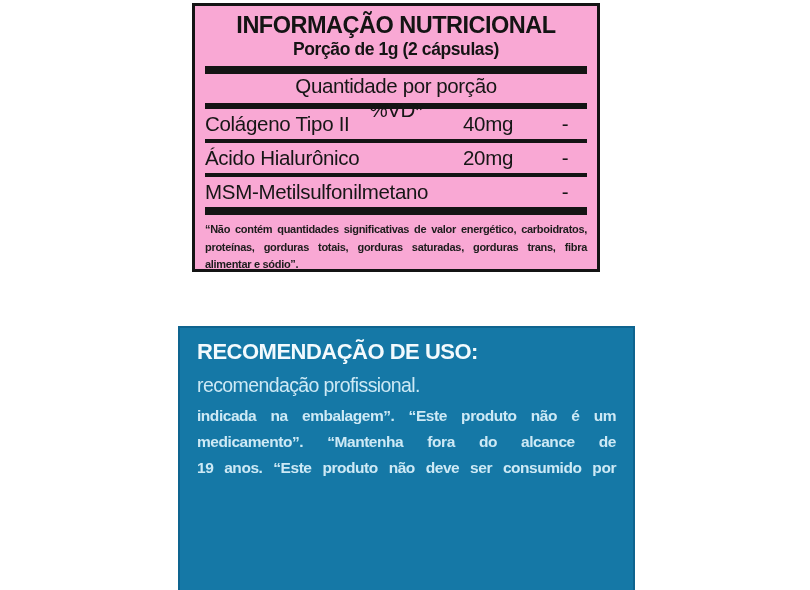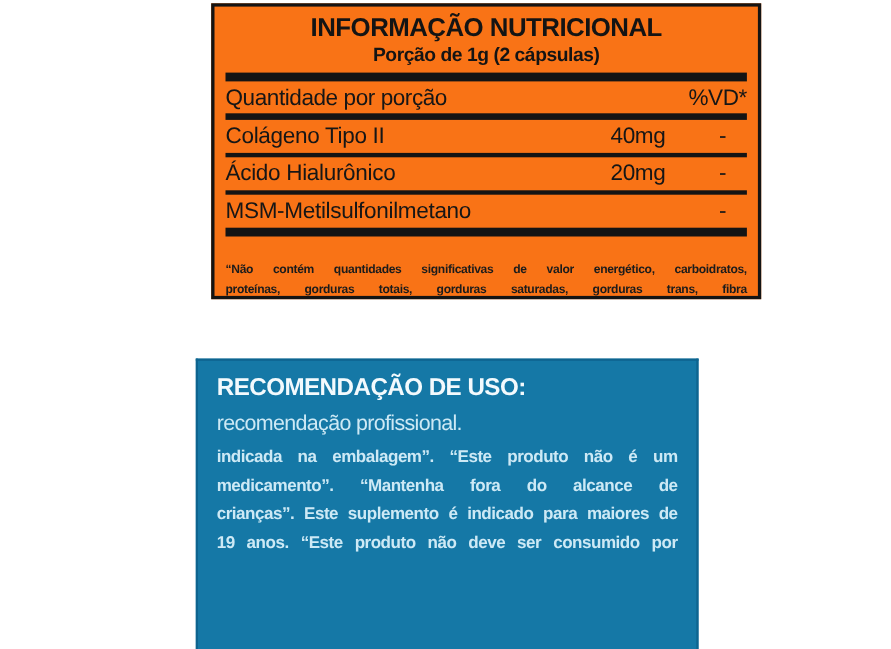--- a/index.html
+++ b/index.html
@@ -1,37 +1,37 @@
 <!DOCTYPE html>
 <html style="--blue_bg: #1578a6; --blue_edge: #0e648f; --blue_heading_text: #f3fafd; --blue_body_text: #cde9f5; --table_ink: #141414;"><head>
 <meta charset="utf-8">
 <style>
   html,body{margin:0;padding:0;background:#ffffff;}
   body{font-family:"Liberation Sans",sans-serif;-webkit-font-smoothing:antialiased;}
   .page{position:relative;width:810px;height:590px;background:#ffffff;overflow:hidden;color:#161616;}
 
   
   .nutri-table{
-    position:absolute;left:192px;top:3px;width:500px;height:269px;
-    box-sizing:border-box;border:3px solid #141414;background:#f97316;
+    position:absolute;left:192px;top:3px;width:408px;height:269px;
+    box-sizing:border-box;border:3px solid #141414;background:#f9a8d4;
     padding:5px 10px 0 10px;overflow:hidden;
   }
   .nt-title{font-weight:bold;font-size:23.5px;line-height:28px;text-align:center;letter-spacing:-0.5px;color:#141414;}
   .nt-subtitle{font-weight:bold;font-size:17.5px;line-height:21px;text-align:center;letter-spacing:-0.4px;color:#141414;}
   .hr{background:#141414;border:none;}
   .hr8{height:8px;}
   .hr8.first{margin-top:6px;}
   .hr6{height:6px;}
   .hr4{height:4px;}
-  .nt-headrow{display:flex;align-items:center;justify-content:space-between;height:29px;font-size:20.5px;letter-spacing:-0.4px;}
+  .nt-headrow{display:flex;align-items:center;justify-content:space-between;height:29px;font-size:20.5px;letter-spacing:-0.4px;flex-direction:column;}
   .nt-row{display:flex;align-items:center;height:30px;font-size:20.5px;letter-spacing:-0.3px;}
   .nt-name{flex:1;text-align:left;}
   .nt-amount{width:110px;text-align:center;}
   .nt-dv{width:44px;text-align:center;}
-  .nt-footnote{margin-top:22px;font-weight:bold;font-size:11px;letter-spacing:-0.3px;line-height:17.5px;color:#1c1c1c;}
+  .nt-footnote{margin-top:6px;font-weight:bold;font-size:11px;letter-spacing:-0.3px;line-height:17.5px;color:#1c1c1c;}
   .jline{text-align:justify;text-align-last:justify;}
   .jline.last{text-align-last:left;}
 
   
   .usage-box{
     position:absolute;left:178px;top:326px;width:457px;height:279px;
     box-sizing:border-box;background:var(--blue_bg,#1578a6);
     border:2px solid var(--blue_edge,#0e648f);border-bottom:none;
     padding:10px 17px 17px 17px;overflow:hidden;
   }
@@ -90,18 +90,17 @@
   <div class="usage-box">
     <div class="ub-heading">RECOMENDAÇÃO DE USO:</div>
 
     <div class="ub-usage">
       <div>recomendação profissional.</div>
     </div>
 
     <div class="ub-warning">
       <div class="jline">indicada na embalagem”. “Este produto não é um</div>
       <div class="jline">medicamento”. “Mantenha fora do alcance de</div>
-      <div class="jline">crianças”. Este suplemento é indicado para maiores de</div>
       <div class="jline">19 anos. “Este produto não deve ser consumido por</div>
     </div>
   </div>
 
 </div>
 
 </body></html>

